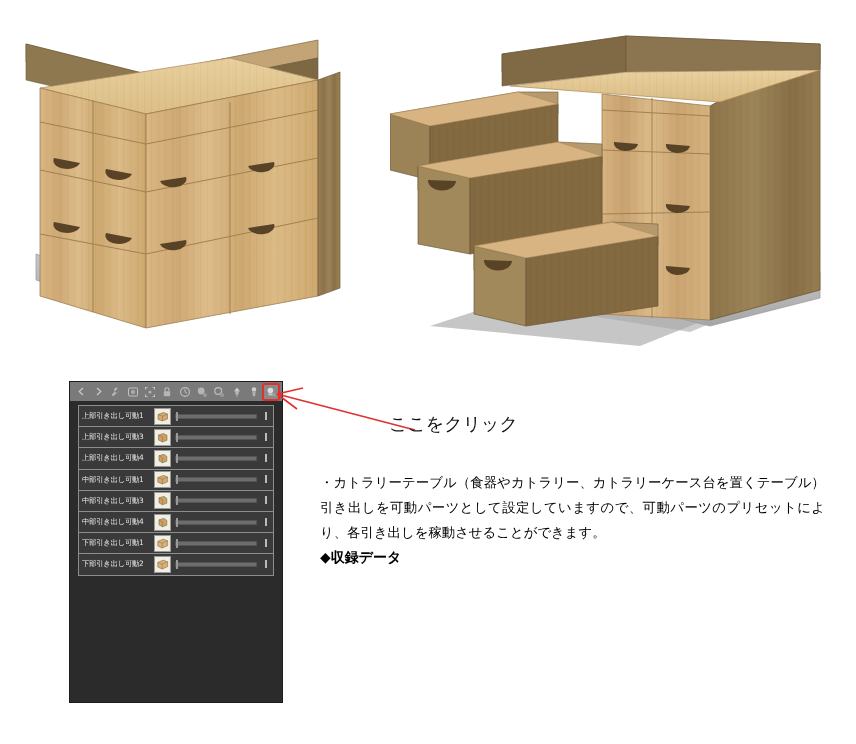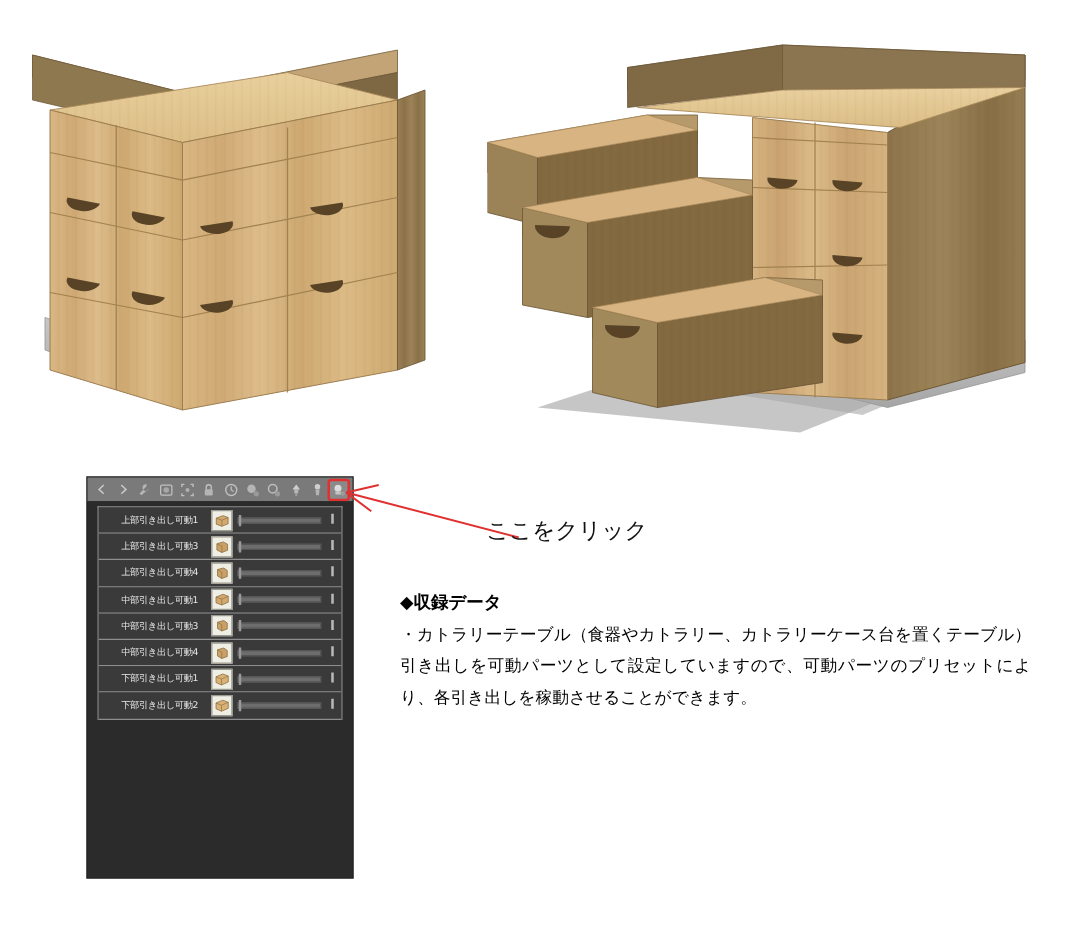--- a/index.html
+++ b/index.html
@@ -38,21 +38,21 @@
     position:absolute;left:0;right:0;top:19px;bottom:0;
     background:#2b2b2b;padding:4px 6px 0 8px;box-sizing:border-box;
   }
   #track-list{
     border:1px solid #8e8e8e;border-bottom:none;background:#2f2f2f;
     width:196px;box-sizing:border-box;
   }
   .track-row{
     display:flex;align-items:center;height:21.2px;
     border-bottom:1px solid #8e8e8e;background:#3a3a3a;
-    box-sizing:border-box;padding:0 2px 0 18px;
+    box-sizing:border-box;padding:0 2px 0 3px;
   }
   .track-label{
     flex:0 0 72px;font-size:7.4px;color:#e8e8e8;letter-spacing:-.3px;
     white-space:nowrap;overflow:hidden;
     font-family:"DejaVu Sans","Liberation Sans",sans-serif;
   }
   .track-thumb{
     flex:0 0 17px;height:17px;background:#efefe6;border:1px solid #9a9a90;
     box-sizing:border-box;display:flex;align-items:center;justify-content:center;
     margin-right:4px;
@@ -452,17 +452,17 @@
 
   <svg id="arrow-layer" viewBox="0 0 170 60">
     <path d="M160 52 L22 16" stroke="#e03131" stroke-width="1.6" fill="none"></path>
     <path d="M22 16 L48 10" stroke="#e03131" stroke-width="1.6" fill="none"></path>
     <path d="M22 16 L42 31" stroke="#e03131" stroke-width="1.6" fill="none"></path>
   </svg>
 
   <div id="callout-click">ここをクリック</div>
 
   <div id="description">
+    <div id="desc-body">・カトラリーテーブル（食器やカトラリー、カトラリーケース台を置くテーブル）引き出しを可動パーツとして設定していますので、可動パーツのプリセットにより、各引き出しを稼動させることができます。</div>
     <div id="desc-heading">◆収録データ</div>
-    <div id="desc-body">・カトラリーテーブル（食器やカトラリー、カトラリーケース台を置くテーブル）引き出しを可動パーツとして設定していますので、可動パーツのプリセットにより、各引き出しを稼動させることができます。</div>
   </div>
 
 </div>
 
 </body></html>

